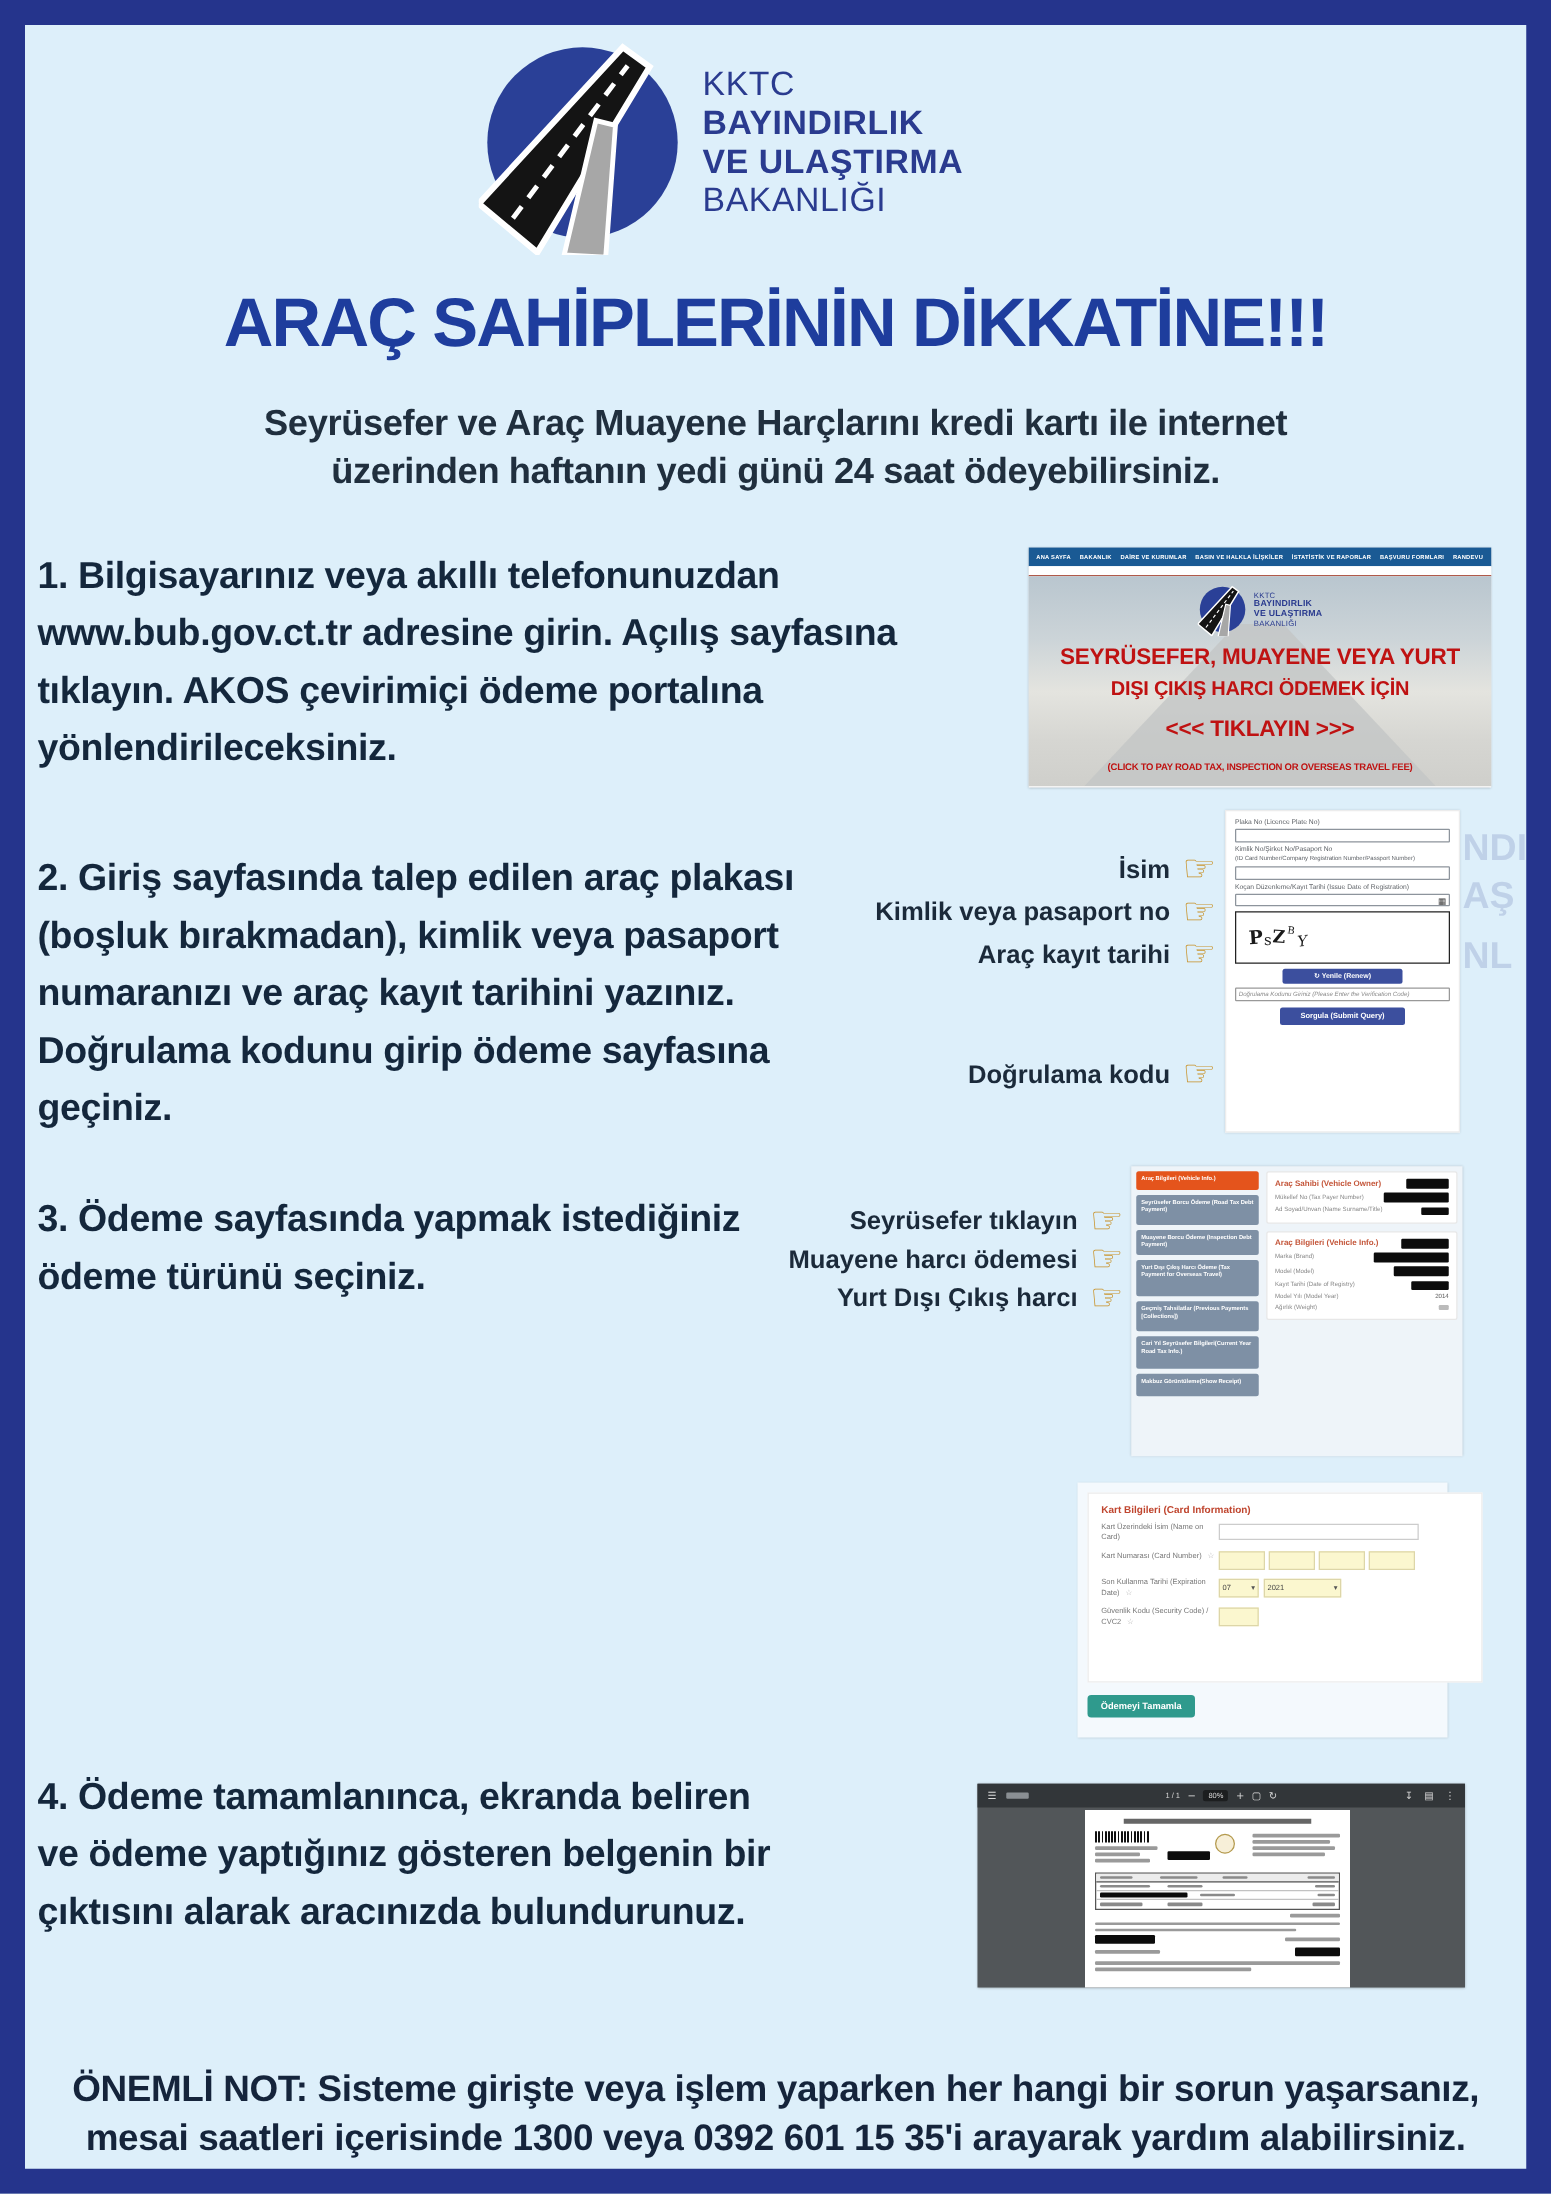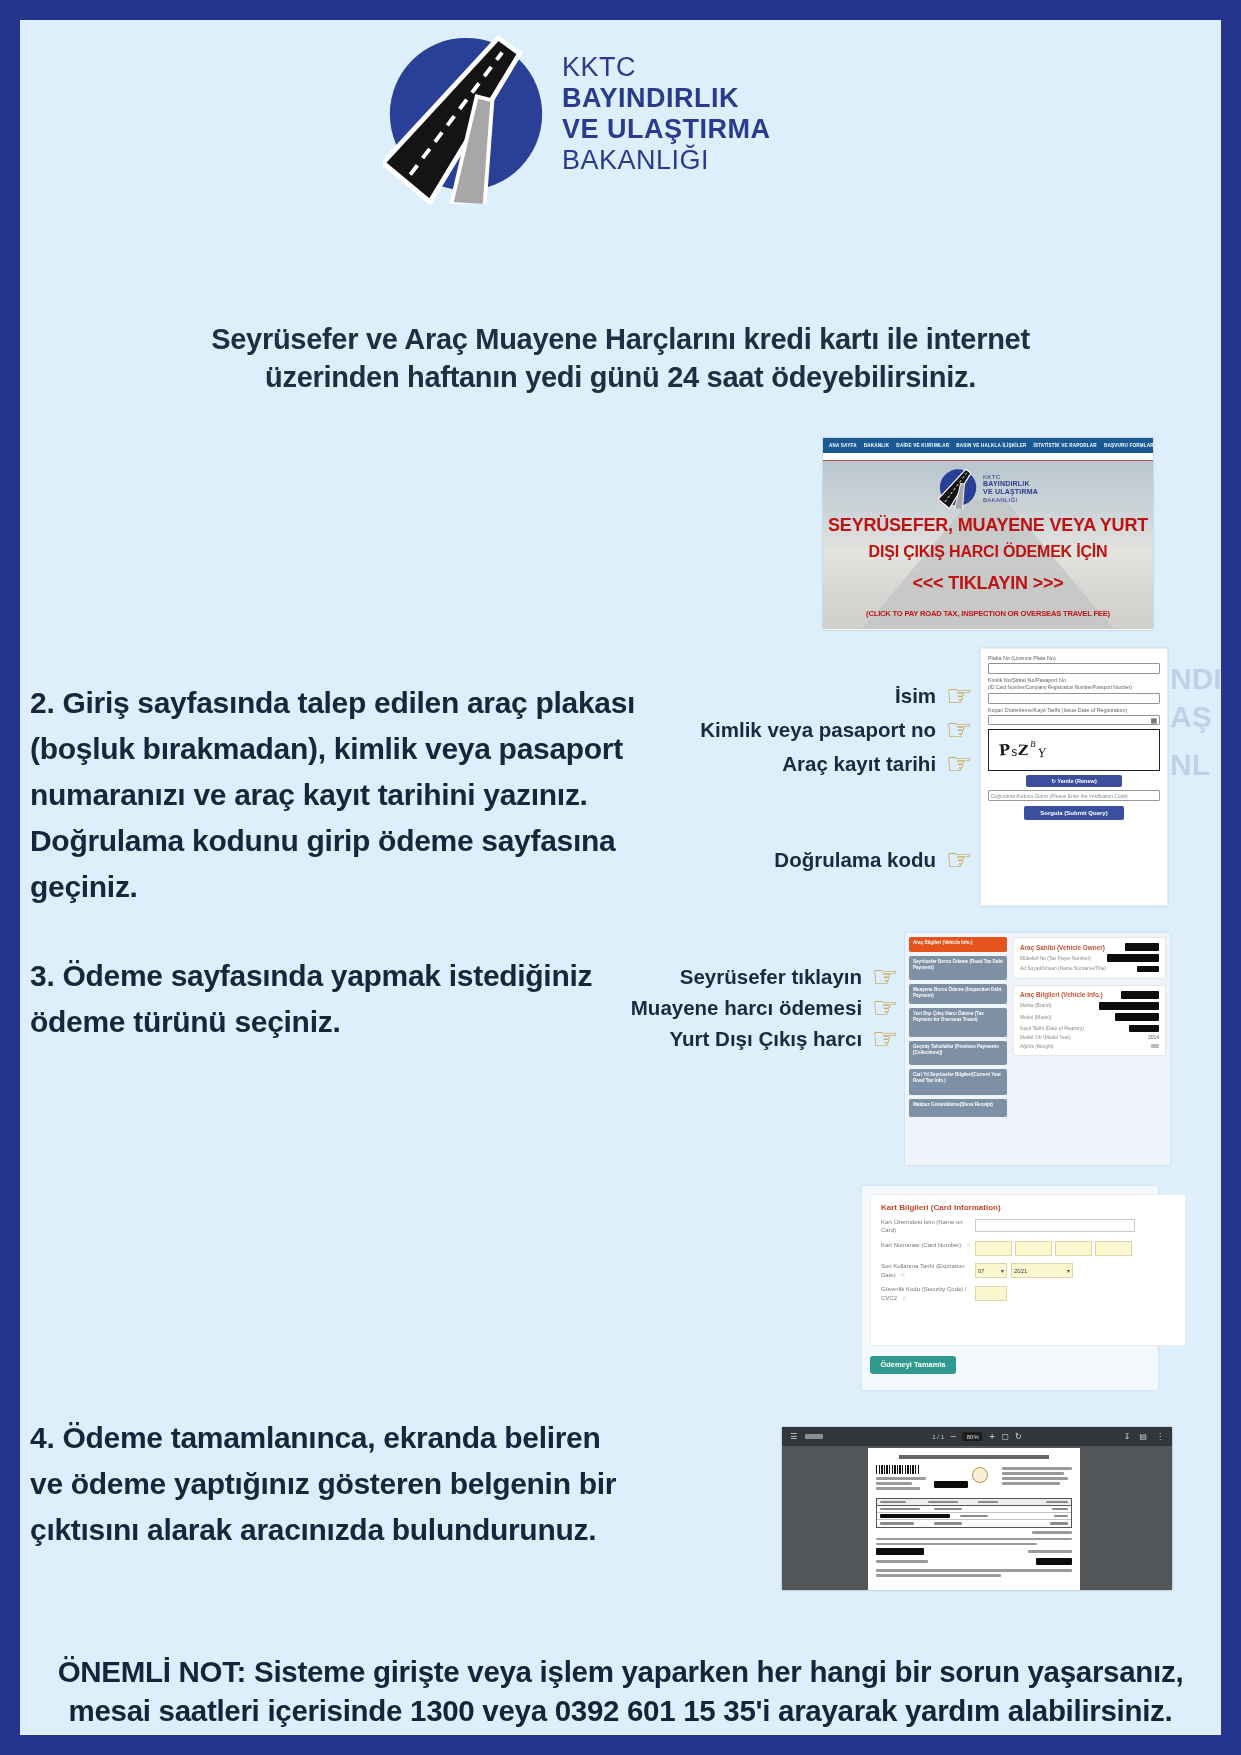--- a/index.html
+++ b/index.html
@@ -19,21 +19,21 @@
     font-size:55px;font-weight:800;color:#1e3d9d;letter-spacing:-1.5px;}
   .subtitle{position:absolute;left:0;right:0;top:320px;text-align:center;
     font-size:29px;font-weight:700;color:#202f3e;line-height:38px;letter-spacing:-.3px;}
   
   .step{position:absolute;font-size:30px;font-weight:700;color:#14273c;line-height:46px;letter-spacing:-.3px;}
   
   .lblrow{position:absolute;display:flex;align-items:center;gap:10px;
     font-size:20.5px;font-weight:700;color:#1b2a3a;white-space:nowrap;}
   .hand{font-family:"DejaVu Sans",sans-serif;font-size:30px;color:#c9952f;line-height:1;font-weight:400;}
   
-  .shot1{position:absolute;left:823px;top:438px;width:330px;height:192px;background:#fff;box-shadow:0 0 2px rgba(0,0,0,.25);}
+  .shot1{position:absolute;left:823px;top:438px;width:370px;height:192px;background:#fff;box-shadow:0 0 2px rgba(0,0,0,.25);}
   .shot1 .navbar{height:15px;background:#1a5a94;display:flex;align-items:center;gap:7px;padding:0 6px;overflow:hidden;}
   .shot1 .navbar span{color:#fff;font-size:4.6px;font-weight:700;white-space:nowrap;letter-spacing:.2px;}
   .shot1 .redline{height:8px;background:#fff;border-bottom:1px solid #b05a4a;}
   .shot1 .photo{position:relative;height:168px;overflow:hidden;
     background:linear-gradient(180deg,#b9c6cf 0%,#ccd4d8 30%,#e4e4df 55%,#d6d6d2 78%,#cfcfcb 100%);}
   .shot1 .road{position:absolute;left:0;top:38px;width:100%;height:130px;
     background:#c3c6c6;clip-path:polygon(45% 0,55% 0,88% 100%,12% 100%);opacity:.8;}
   .minilogo{position:absolute;left:50%;top:6px;transform:translateX(-50%);display:flex;gap:5px;align-items:center;}
   .minilogo .t{color:#2a3b8f;font-size:6.2px;line-height:7.6px;letter-spacing:.2px;}
   .minilogo .t .b{font-weight:800;font-size:7px;}
@@ -122,25 +122,27 @@
     <path d="M28,150 L122,25" stroke="#fff" stroke-width="4" stroke-dasharray="12 9" fill="none"></path>
     <path d="M70,180 L96,70 L112,74 L104,182 Z" fill="#a7a7a7" stroke="#fff" stroke-width="4"></path>
   </svg>
   <div class="org-text">
     <div>KKTC</div>
     <div class="b">BAYINDIRLIK</div>
     <div class="b">VE ULAŞTIRMA</div>
     <div>BAKANLIĞI</div>
   </div>
 
+  <div class="main-title">ARAÇ SAHİPLERİNİN DİKKATİNE!!!</div>
   <div class="subtitle">
     <div>Seyrüsefer ve Araç Muayene Harçlarını kredi kartı ile internet</div>
     <div>üzerinden haftanın yedi günü 24 saat ödeyebilirsiniz.</div>
   </div>
 
+  <div class="step" style="left:30px;top:438px;width:740px;">1. Bilgisayarınız veya akıllı telefonunuzdan www.bub.gov.ct.tr adresine girin. Açılış sayfasına tıklayın. AKOS çevirimiçi ödeme portalına yönlendirileceksiniz.</div>
   <div class="step" style="left:30px;top:680px;width:660px;">2. Giriş sayfasında talep edilen araç plakası (boşluk bırakmadan), kimlik veya pasaport numaranızı ve araç kayıt tarihini yazınız. Doğrulama kodunu girip ödeme sayfasına geçiniz.</div>
   <div class="step" style="left:30px;top:953px;width:600px;">3. Ödeme sayfasında yapmak istediğiniz ödeme türünü seçiniz.</div>
   <div class="step" style="left:30px;top:1415px;width:610px;">4. Ödeme tamamlanınca, ekranda beliren ve ödeme yaptığınız gösteren belgenin bir çıktısını alarak aracınızda bulundurunuz.</div>
 
   <div class="shot1">
     <div class="navbar">
       <span>ANA SAYFA</span>
       <span>BAKANLIK</span>
       <span>DAİRE VE KURUMLAR</span>
       <span>BASIN VE HALKLA İLİŞKİLER</span>

